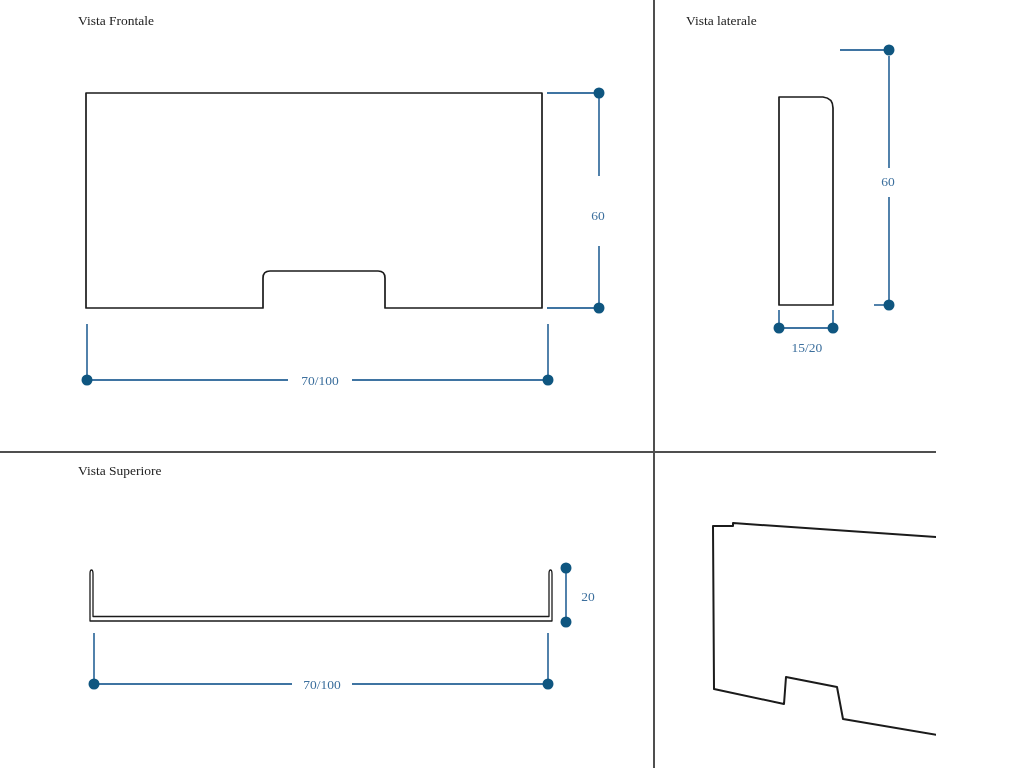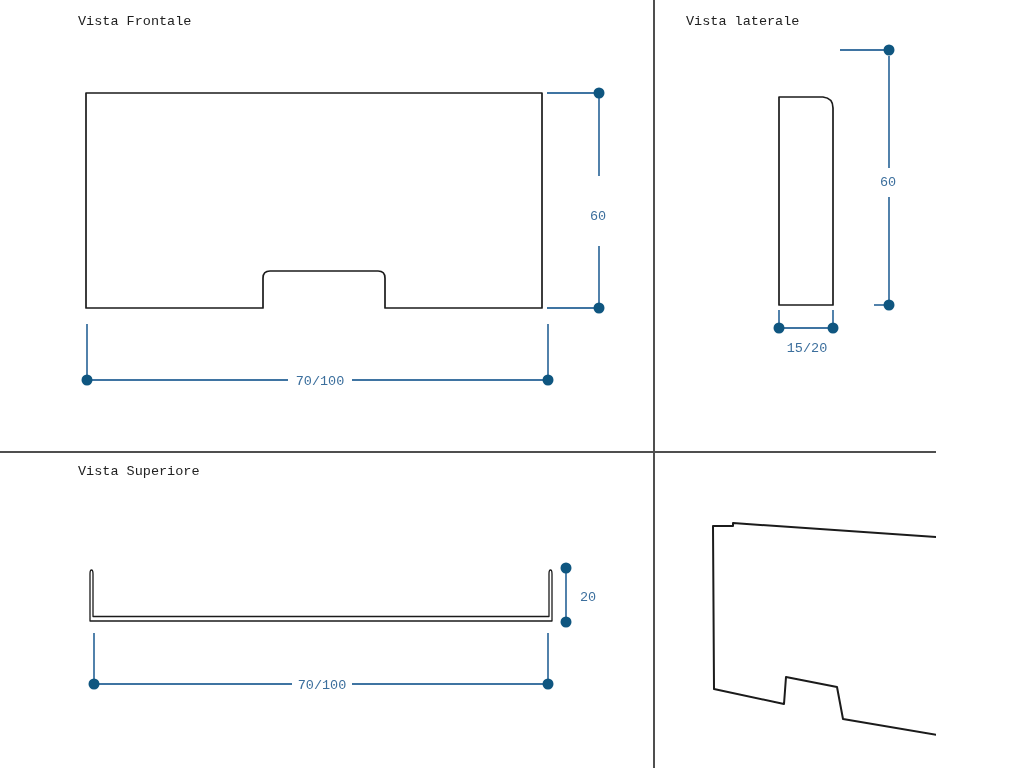--- a/index.html
+++ b/index.html
@@ -1,21 +1,21 @@
 <!DOCTYPE html>
 <html style="--page_bg: #ffffff; --outline: #1b1b1b; --divider: #4f4f4f; --dim_line: #3f74a2; --dim_dot: #0f5680; --dim_text: #3c6f9d; --title: #212121;"><head>
 <meta charset="utf-8">
 <style>
   html,body{margin:0;padding:0;}
   #canvas{
     position:relative;
     width:936px;height:768px;
     background:var(--page_bg,#fff);
     overflow:hidden;
-    font-family:Liberation Mono, monospace;
+    font-family:Liberation Serif, serif;
   }
   svg{position:absolute;left:0;top:0;}
   .outline{stroke:var(--outline,#1b1b1b);stroke-width:1.7;fill:none;stroke-linejoin:round;}
   .outline-3d{stroke:var(--outline,#1b1b1b);stroke-width:2;fill:none;stroke-linejoin:round;}
   .divider{stroke:var(--divider,#4f4f4f);stroke-width:2;}
   .dim{stroke:var(--dim_line,#3f74a2);stroke-width:1.8;fill:none;}
   .dot{fill:var(--dim_dot,#0f5680);stroke:none;}
   .dim-text{fill:var(--dim_text,#3f74a2);font-size:13.5px;}
   .title-text{fill:var(--title,#212121);font-size:13.5px;}
 </style>

